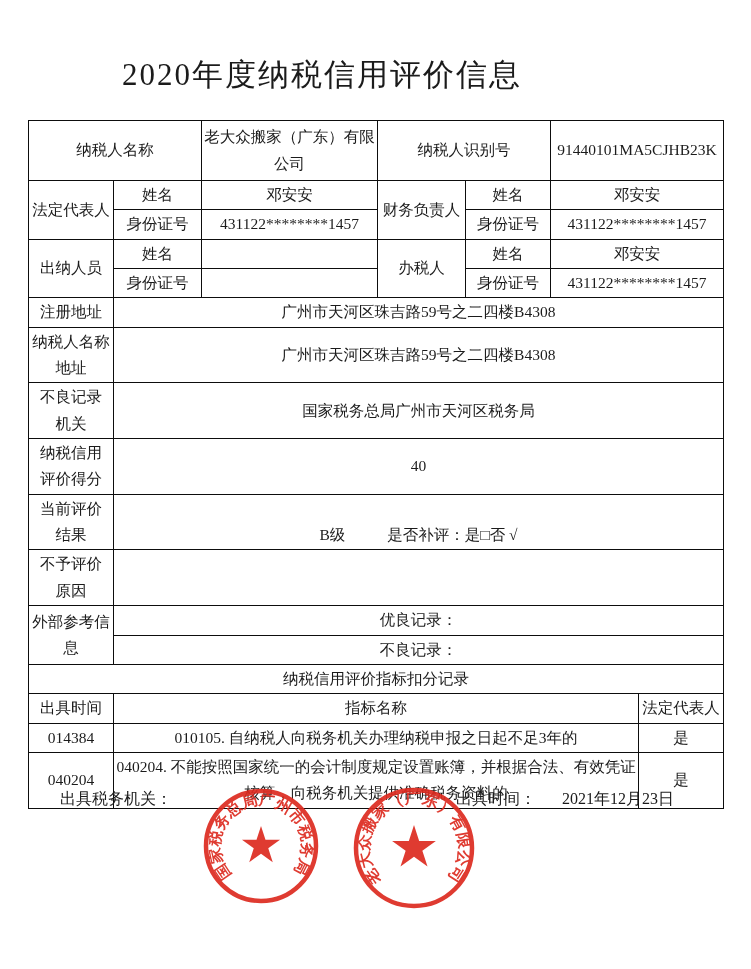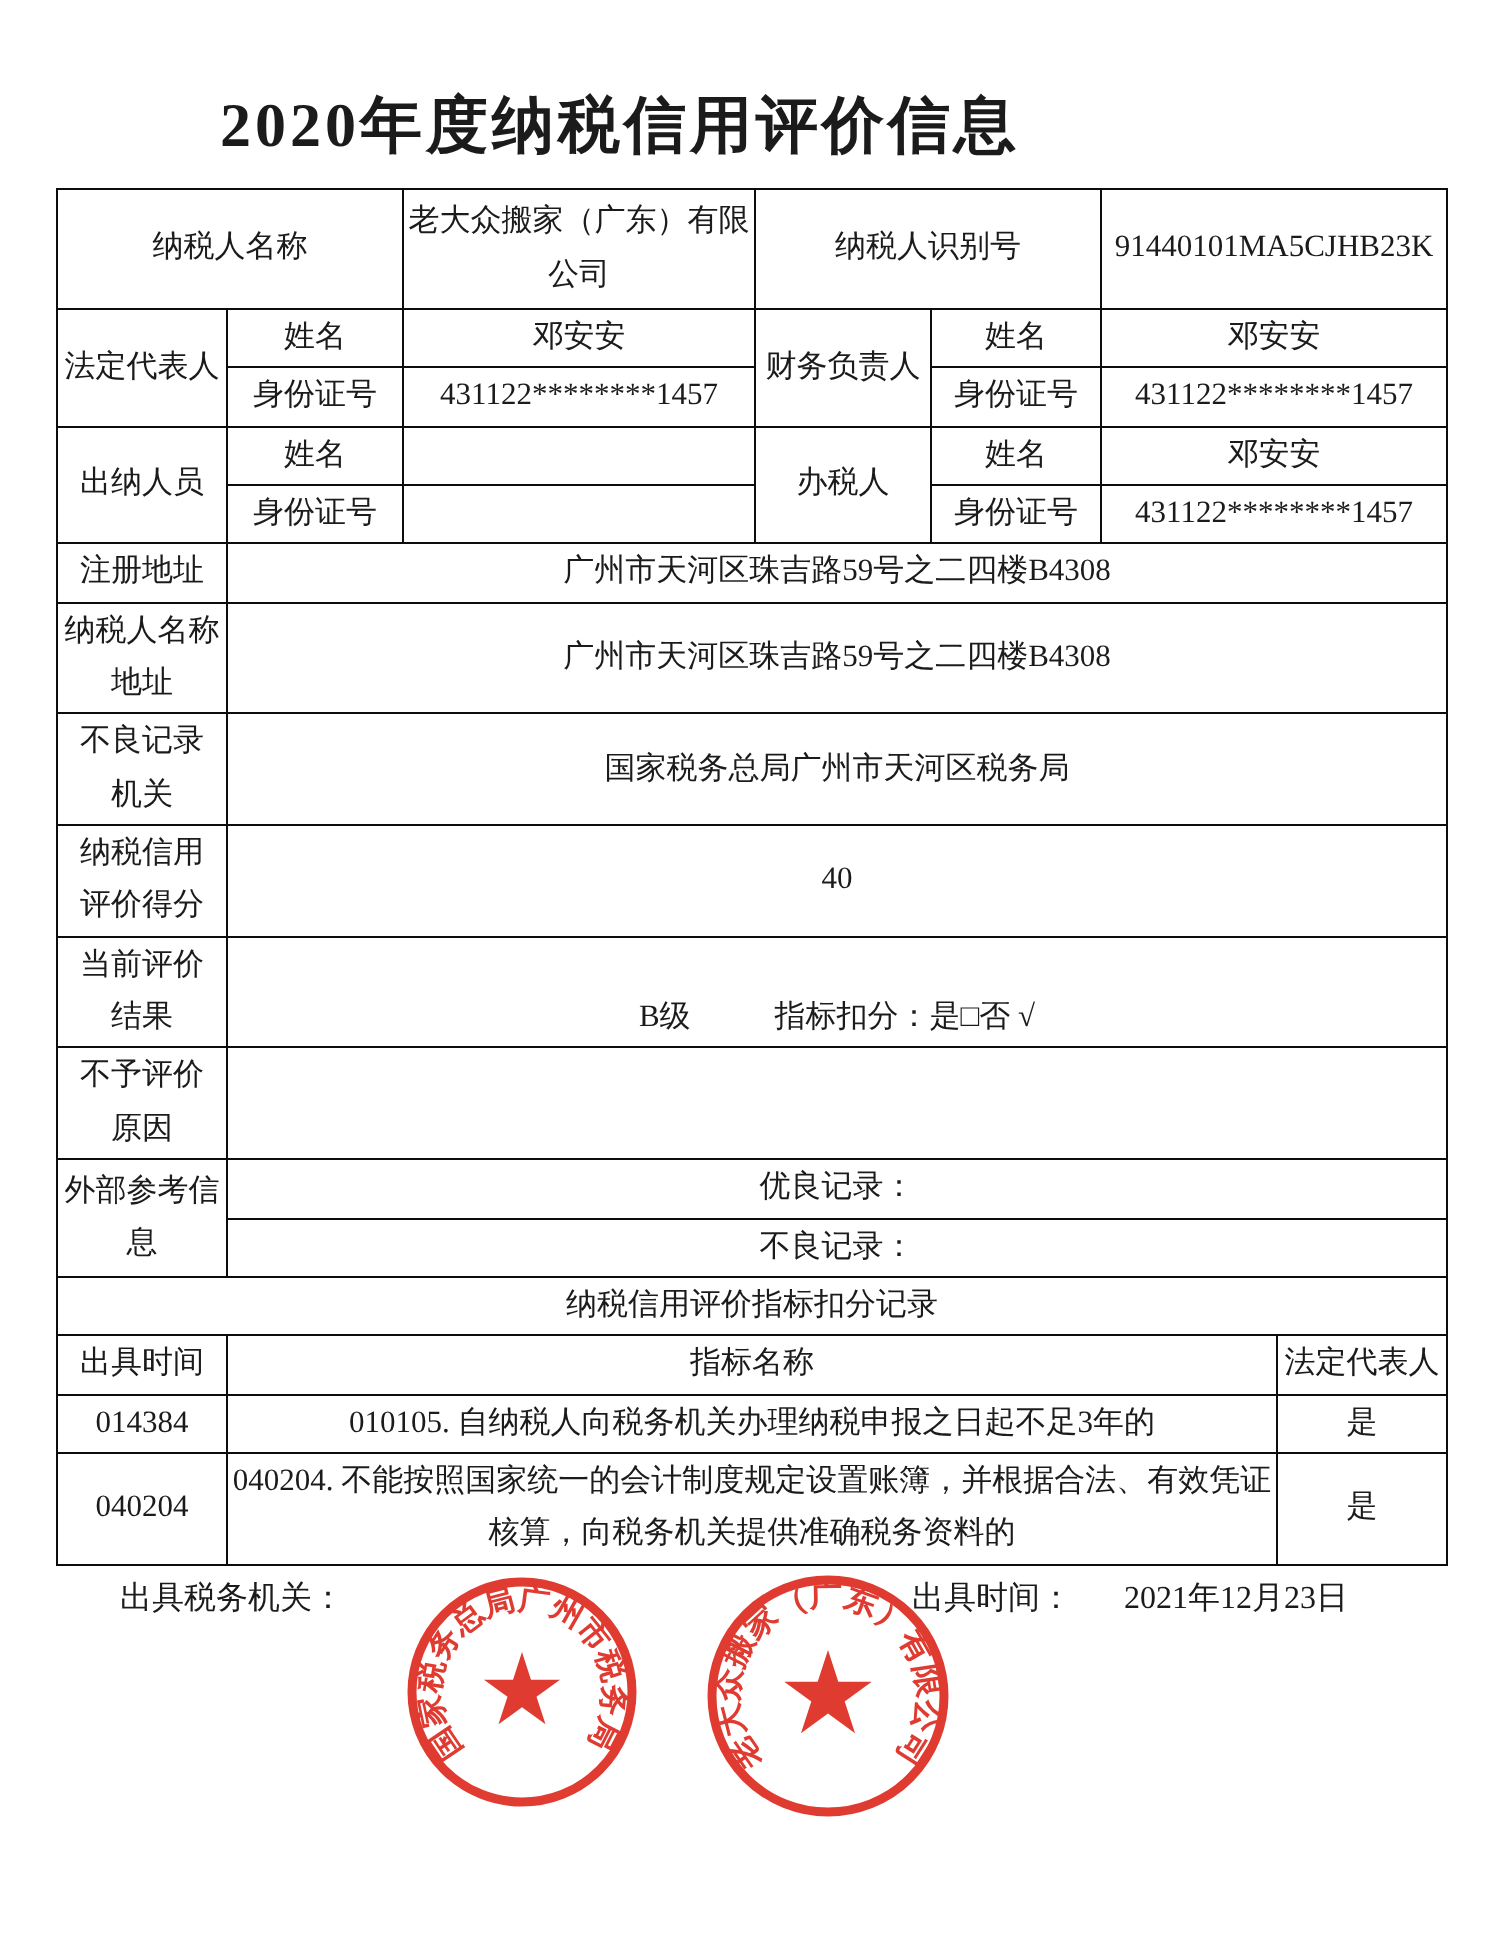--- a/index.html
+++ b/index.html
@@ -1,25 +1,25 @@
 <!DOCTYPE html>
 <html><head>
 <meta charset="utf-8">
 <style>
   html,body{margin:0;padding:0;}
   body{
     width:751px;height:969px;background:#ffffff;position:relative;overflow:hidden;
     font-family:"Liberation Serif","DejaVu Serif",serif;color:#1b1b1b;
   }
   .page-title{
-    position:absolute;top:42px;left:0;width:620px;margin:0;
-    text-align:center;font-size:31px;font-weight:bold;letter-spacing:2px;
+    position:absolute;top:42px;left:0;width:620px;margin:12px;
+    text-align:center;font-size:31px;font-weight:normal;letter-spacing:2px;
   }
   table.doc{
-    position:absolute;left:28px;top:94px;width:695px;
+    position:absolute;left:28px;top:120px;width:695px;
     border-collapse:collapse;table-layout:fixed;
   }
   table.doc td{
     border:1.9px solid #0d0d0d;
     font-size:15.5px;line-height:1.7;
     text-align:center;vertical-align:middle;
     padding:1px 2px;
     white-space:pre-line;
     overflow:hidden;
   }
@@ -99,21 +99,21 @@
     </tr>
     <tr style="height:54px">
       <td>纳税信用
 评价得分</td>
       <td colspan="6">40</td>
     </tr>
     <tr style="height:54px">
       <td>当前评价
 结果</td>
       <td colspan="6">
-        <span>B级</span><span class="result-gap">指标扣分：是□否 √</span>
+        <span>B级</span><span class="result-gap">是否补评：是□否 √</span>
       </td>
     </tr>
     <tr style="height:54px">
       <td>不予评价
 原因</td>
       <td colspan="6"></td>
     </tr>
     <tr style="height:26px">
       <td rowspan="2">外部参考信
 息</td>

